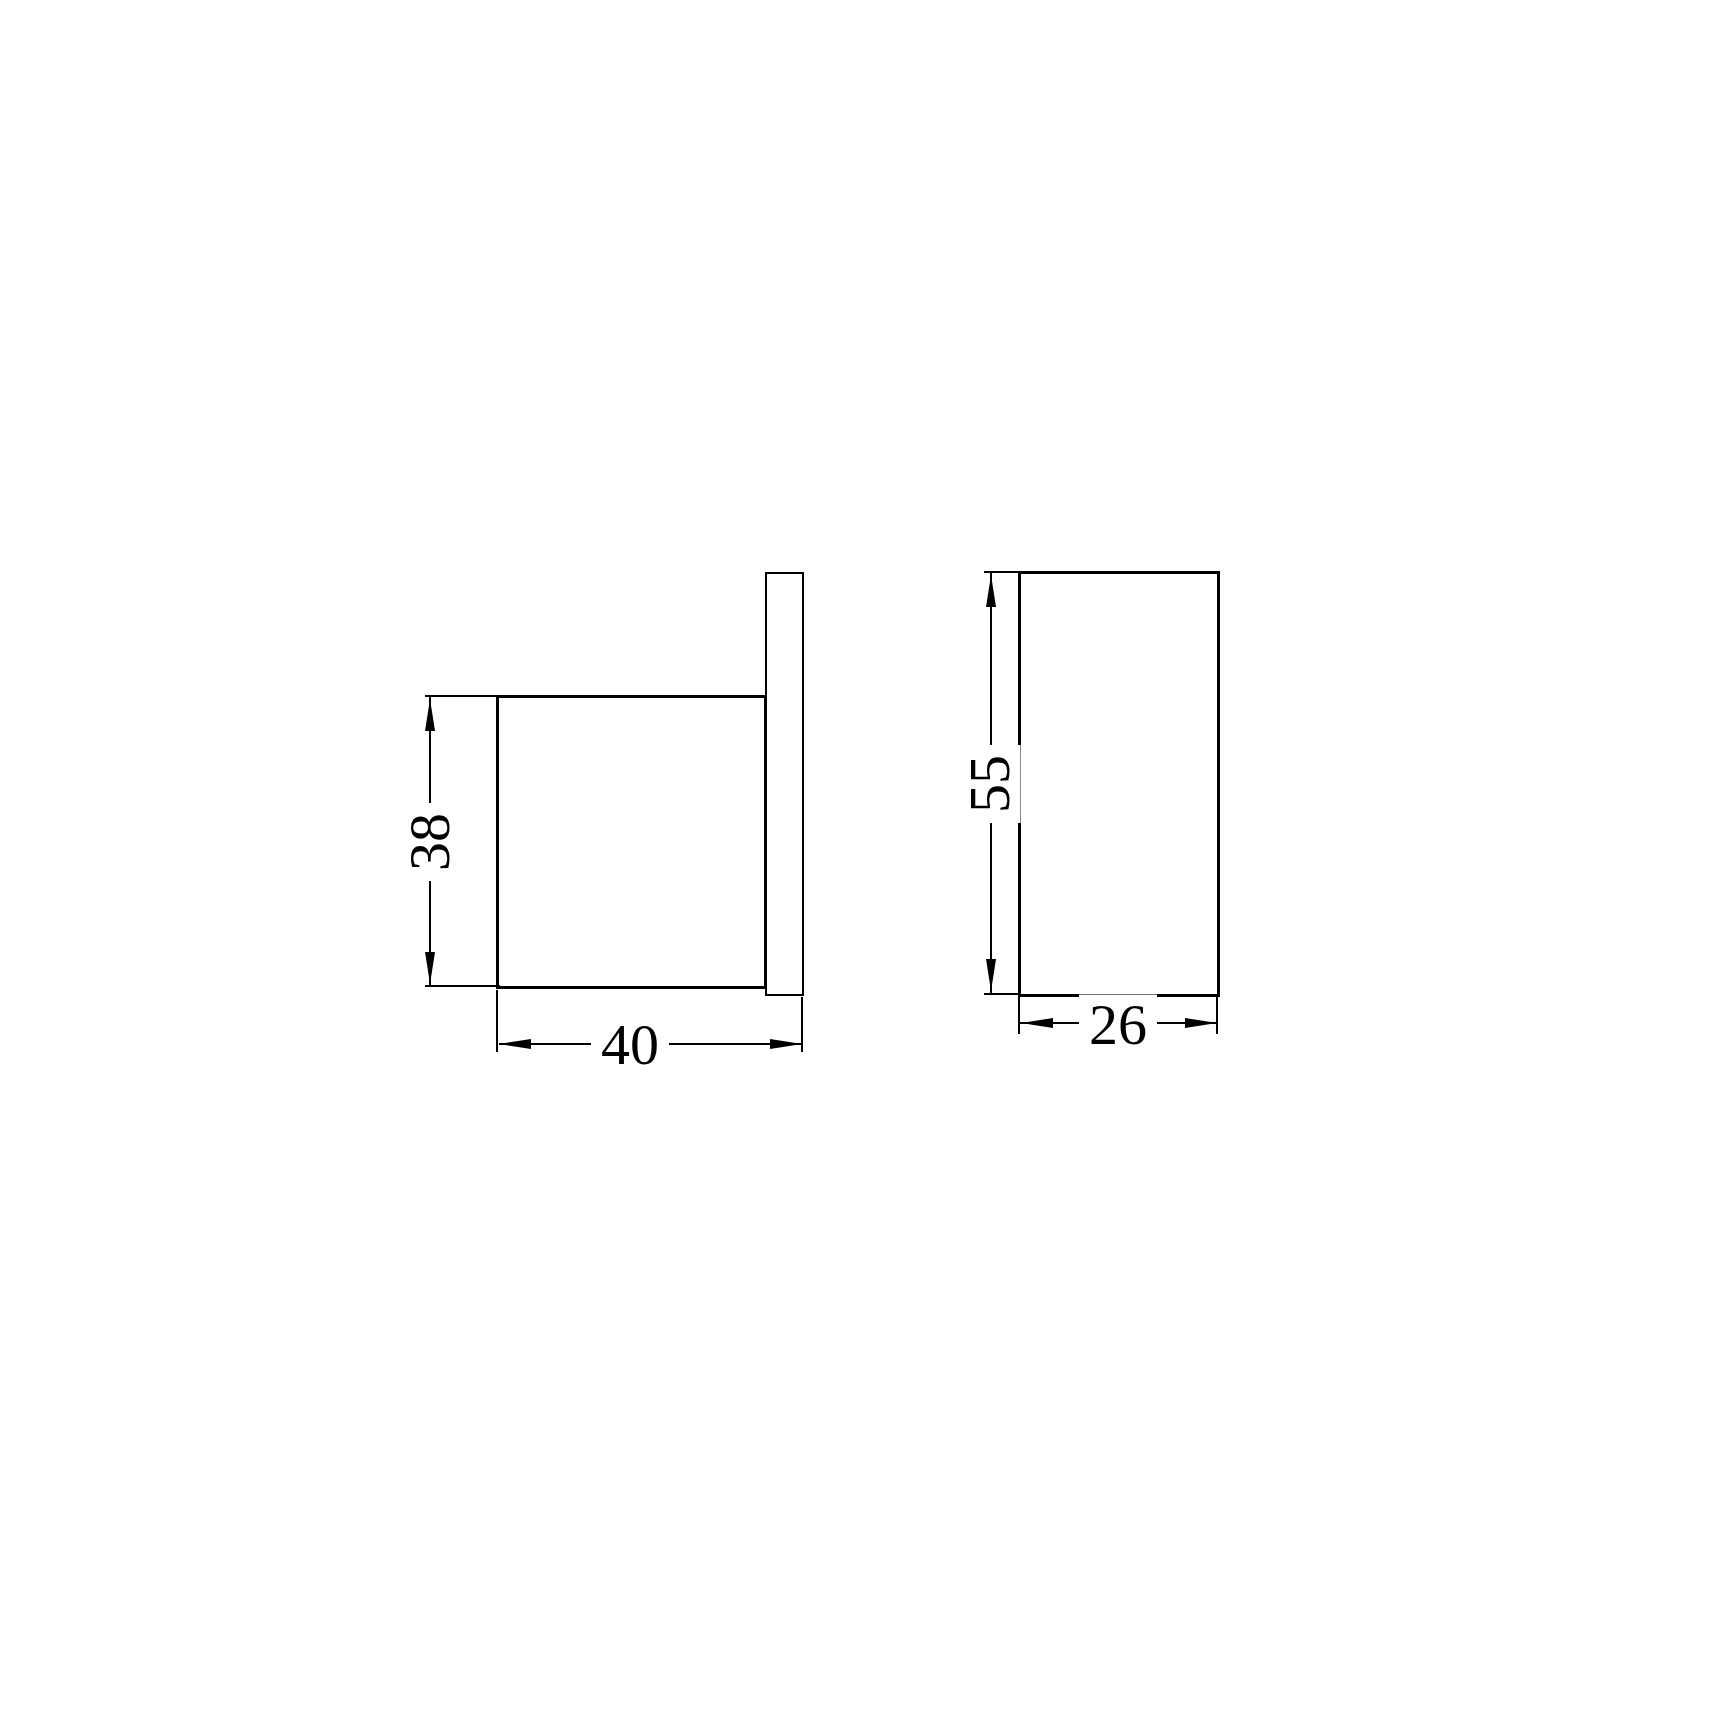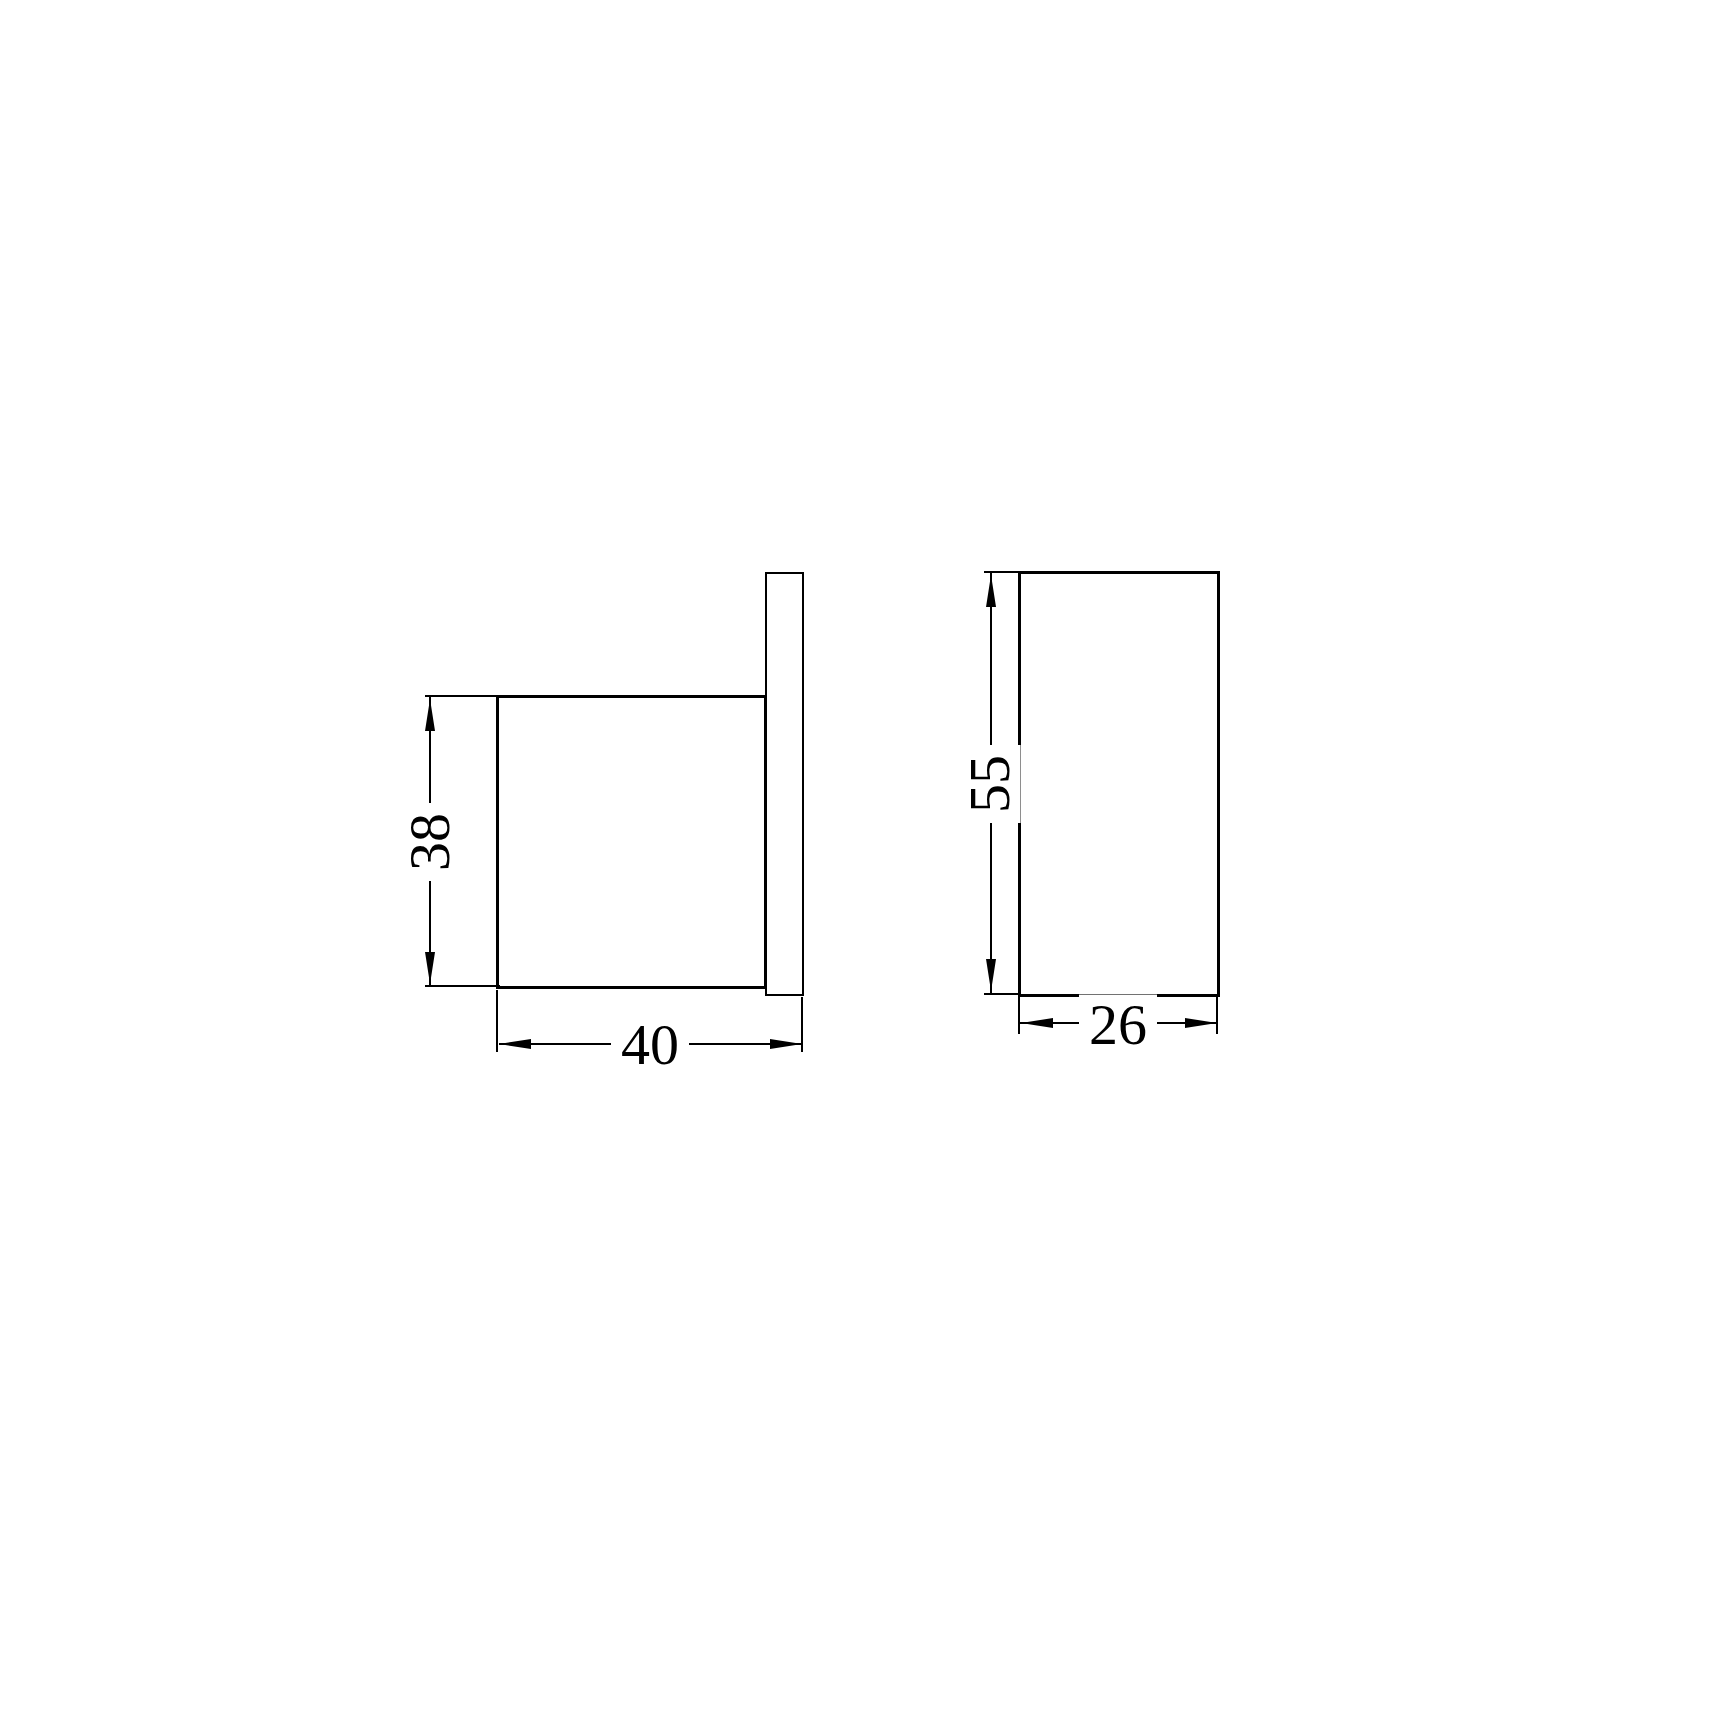--- a/index.html
+++ b/index.html
@@ -58,21 +58,21 @@
     <div class="line" style="left:429px; top:697px; width:2px; height:289px;"></div>
     <div class="arrow arrow-up" style="left:425px; top:699px;"></div>
     <div class="arrow arrow-down" style="left:425px; top:952px;"></div>
     <div class="dim-label vertical" style="left:430px; top:842px;">38</div>
 
     <div class="line" style="left:496px; top:990px; width:2px; height:62px;"></div>
     <div class="line" style="left:801px; top:997px; width:2px; height:55px;"></div>
     <div class="line" style="left:499px; top:1043px; width:304px; height:2px;"></div>
     <div class="arrow arrow-left" style="left:499px; top:1039px;"></div>
     <div class="arrow arrow-right" style="left:770px; top:1039px;"></div>
-    <div class="dim-label" style="left:650px; top:1045px;">40</div>
+    <div class="dim-label" style="left:630px; top:1045px;">40</div>
   </div>
 
   <div>
 
     <div class="outline" style="left:1018px; top:571px; width:202px; height:426px;"></div>
 
     <div class="line" style="left:984px; top:571px; width:36px; height:2px;"></div>
     <div class="line" style="left:984px; top:993px; width:36px; height:2px;"></div>
     <div class="line" style="left:990px; top:573px; width:2px; height:421px;"></div>
     <div class="arrow arrow-up" style="left:986px; top:575px;"></div>

